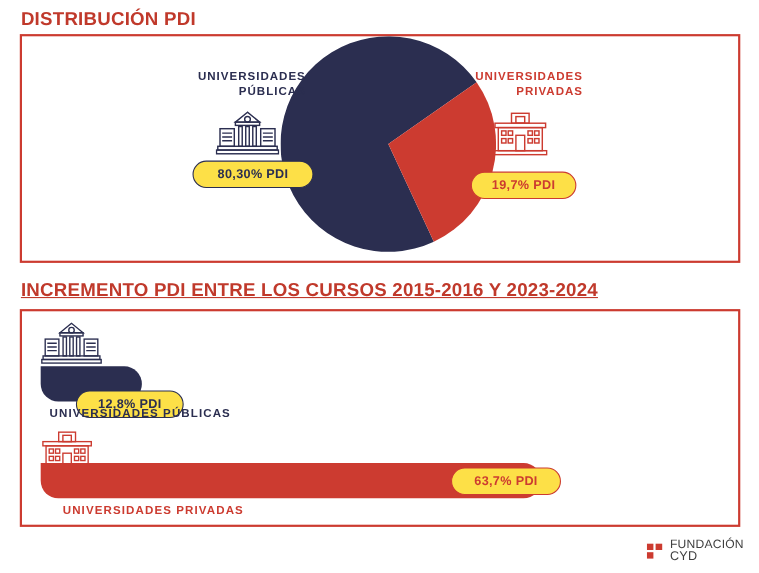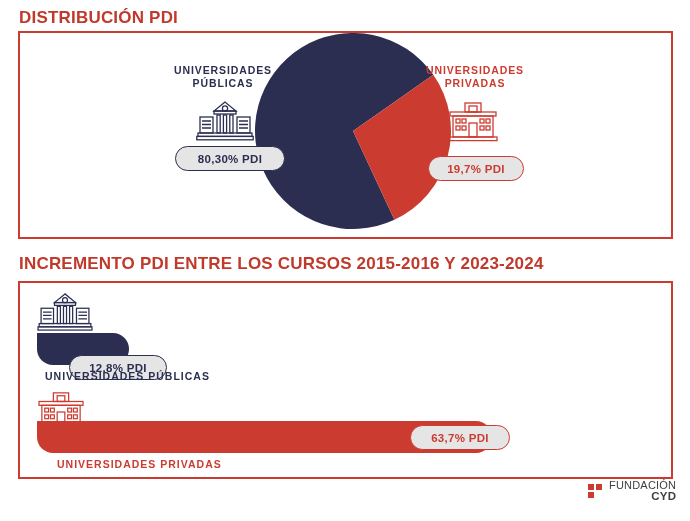--- a/index.html
+++ b/index.html
@@ -18,21 +18,21 @@
   
   .section-title {
     position: absolute;
     color: #c0392b;
     font-size: 17px;
     font-weight: bold;
     letter-spacing: 0.2px;
     white-space: nowrap;
   }
   #title-1 { left: 19px; top: 8px; }
-  #title-2 { left: 19px; top: 254px; }
+  #title-2 { left: 19px; top: 254px; text-decoration: underline; }
 
   
   .panel {
     position: absolute;
     border: 2px solid #cc3b30;
     background: #ffffff;
     box-sizing: border-box;
   }
   #panel-1 { left: 18px; top: 31px; width: 655px; height: 208px; }
   #panel-2 { left: 18px; top: 281px; width: 655px; height: 198px; }
@@ -47,21 +47,21 @@
   }
   #pie-wrap svg { display: block; }
 
   
   .pie-label {
     position: absolute;
     font-size: 10.5px;
     font-weight: bold;
     letter-spacing: 0.9px;
     line-height: 13px;
-    text-align: center;
+    text-align: right;
     white-space: pre-line;
   }
   #label-publicas {
     left: 168px;
     top: 64px;
     width: 110px;
     color: #2b2e50;
   }
   #label-privadas {
     left: 420px;
@@ -74,21 +74,21 @@
   .icon-box { position: absolute; }
   #icon-pub-1 { left: 196px; top: 100px; }
   #icon-priv-1 { left: 448px; top: 100px; }
 
   
   .pill {
     position: absolute;
     display: flex;
     align-items: center;
     justify-content: center;
-    background: #e5e5e5;
+    background: #fde047;
     border-radius: 999px;
     box-sizing: border-box;
     font-size: 11.5px;
     font-weight: bold;
     letter-spacing: 0.3px;
     white-space: nowrap;
   }
   .pill-navy { border: 1.3px solid #2b2e50; color: #2b2e50; }
   .pill-red  { border: 1.3px solid #cc3b30; color: #cc3b30; }
 
@@ -129,35 +129,34 @@
   #caption-publicas { left: 45px; top: 370px; color: #2b2e50; }
   #caption-privadas { left: 57px; top: 458px; color: #cc3b30; }
 
   #icon-pub-2  { left: 36px; top: 292px; }
   #icon-priv-2 { left: 36px; top: 390px; }
 
   
   #logo {
     position: absolute;
     left: 588px;
-    top: 480px;
+    top: 490px;
     display: flex;
     align-items: center;
     gap: 6px;
-    text-align: right;
   }
   #logo-mark { display: block; }
   #logo-text {
     display: flex;
     flex-direction: column;
     line-height: 11px;
     color: #3f3f3f;
   }
   #logo-line-1 { font-size: 11px; letter-spacing: 0.2px; }
-  #logo-line-2 { font-size: 11.5px; font-weight: bold; letter-spacing: 0.2px; }
+  #logo-line-2 { font-size: 11.5px; font-weight: normal; letter-spacing: 0.2px; }
 </style>
 </head>
 <body>
 
 <div class="section-title" id="title-1">DISTRIBUCIÓN PDI</div>
 
 <div class="panel" id="panel-1"></div>
 
 <div id="pie-wrap">
   <svg width="196" height="196" viewBox="0 0 196 196" aria-hidden="true">

